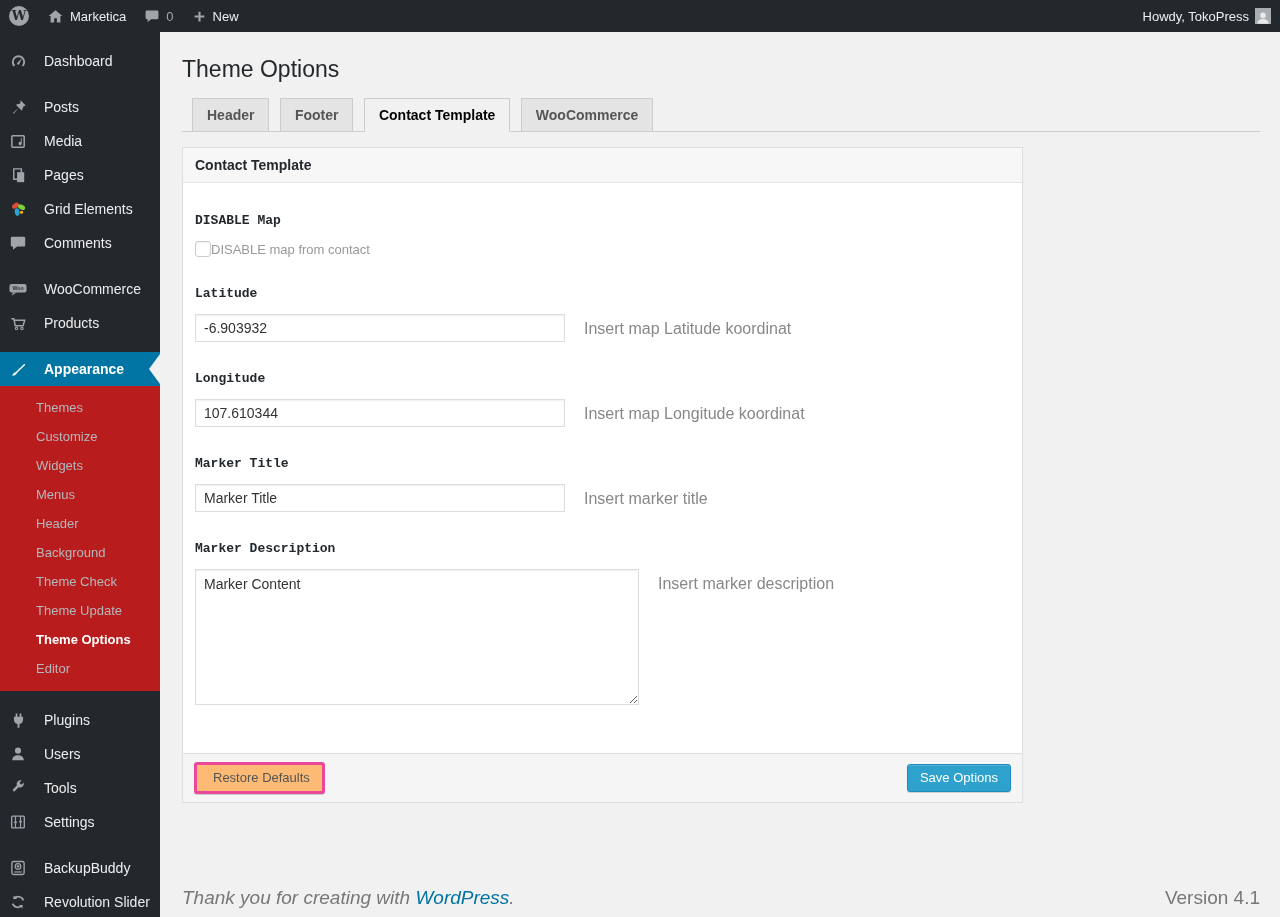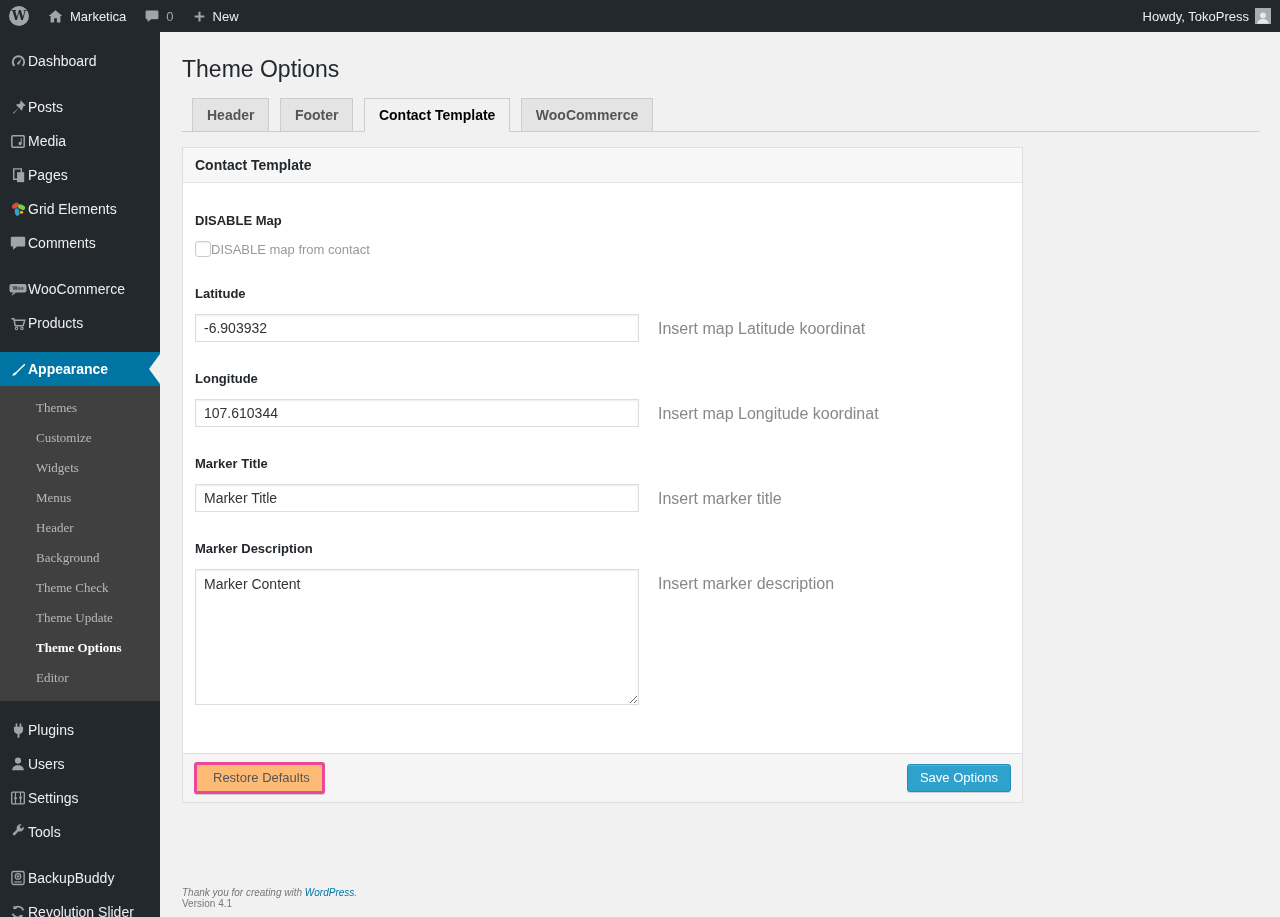--- a/index.html
+++ b/index.html
@@ -28,33 +28,33 @@
   .ab-count { color:#a0a5aa; }
   .ab-right { margin-left:auto; display:flex; align-items:center; }
   .avatar { width:16px; height:16px; background:#a8adb2; display:flex; align-items:flex-end; justify-content:center; overflow:hidden; }
 
   
   .sidebar {
     position:absolute; top:32px; left:0; bottom:0; width:160px;
     background:#23282d; color:#eee; font-size:14px; padding-top:12px;
   }
   .menu-item {
-    display:flex; align-items:center; gap:0; height:34px;
+    display:flex; align-items:center; gap:16px; height:34px;
     padding:0 8px; cursor:pointer; color:#eee; position:relative;
   }
   .menu-item .mi-icon { width:20px; height:20px; color:#a0a5aa; display:flex; align-items:center; justify-content:center; flex:0 0 20px; }
   .sep { height:12px; }
   .menu-item.active { background:#0074a2; color:#fff; font-weight:bold; }
   .menu-item.active .mi-icon { color:#fff; }
   .menu-arrow {
     position:absolute; right:0; top:50%; margin-top:-15px;
     width:0; height:0; border-top:15px solid transparent;
     border-bottom:15px solid transparent; border-right:11px solid #f1f1f1;
   }
-  .submenu { background:#404040; padding:7px 0 8px;font-family:Liberation Serif, serif; }
+  .submenu { background:#b91c1c; padding:7px 0 8px; }
   .submenu-item {
     padding:7px 0 7px 36px; font-size:13px; color:#b4b9be; cursor:pointer;
   }
   .submenu-item.current { color:#fff; font-weight:bold; }
 
   
   .content {
     position:absolute; left:160px; top:32px; right:0; bottom:0;
     background:#f1f1f1; padding:10px 20px 0 22px;
   }
@@ -69,31 +69,31 @@
   .nav-tab.active { background:#f1f1f1; color:#000; border-bottom-color:#f1f1f1; }
 
   .panel { width:841px; margin-top:15px; background:#fff; border:1px solid #dedede; }
   .panel-header {
     background:#f7f7f7; border-bottom:1px solid #e5e5e5;
     padding:9px 12px; font-size:14px; font-weight:bold; color:#23282d;
   }
   .panel-body { padding:30px 12px 48px; }
   .field { margin-bottom:29px; }
   .field:last-child { margin-bottom:0; }
-  .field-label { font-size:13px; font-weight:bold; color:#23282d; margin-bottom:13px; }
+  .field-label { font-size:13px; font-weight:bold; color:#23282d; margin-bottom:13px;font-family:Liberation Mono, monospace; }
   .check-row { display:flex; align-items:center; }
   .check-row input[type=checkbox] {
     appearance:none; -webkit-appearance:none; width:16px; height:16px;
     border:1px solid #ccc; border-radius:3px; background:#fff; margin:0; cursor:pointer;
     box-shadow:inset 0 1px 2px rgba(0,0,0,.07);
   }
   .check-label { font-size:13px; color:#999; }
   .control-row { display:flex; align-items:flex-start; }
   .text-input {
-    width:444px; height:28px; padding:4px 8px; font-size:14px; color:#333;
+    width:370px; height:28px; padding:4px 8px; font-size:14px; color:#333;
     border:1px solid #ddd; background:#fff; font-family:"Liberation Sans", sans-serif;
     box-shadow:inset 0 1px 2px rgba(0,0,0,.07); outline:none;
   }
   .textarea-input {
     width:444px; height:136px; padding:6px 8px; font-size:14px; color:#333;
     border:1px solid #ddd; background:#fff; font-family:"Liberation Sans", sans-serif;
     box-shadow:inset 0 1px 2px rgba(0,0,0,.07); outline:none; resize:both;
   }
   .hint { font-size:16px; color:#888; margin-left:19px; padding-top:6px; }
 
@@ -111,21 +111,21 @@
     padding-left:16px;
   }
   .btn-primary {
     background:#2ea2cc; border:1px solid #1e8cbe; color:#fff;
     box-shadow:inset 0 1px 0 rgba(120,200,230,.5), 0 1px 0 rgba(0,0,0,.15);
   }
 
   .page-footer {
     position:absolute; left:182px; right:20px; bottom:8px;
     display:flex; justify-content:space-between; align-items:baseline;
-    font-size:10px; color:#777;flex-direction:column;
+    font-size:19px; color:#777;
   }
   .thankyou { font-style:italic; }
   .thankyou a { color:#0074a2; text-decoration:none; font-style:italic; cursor:pointer; }
 </style>
 </head>
 <body>
 
 <div class="admin-bar">
   <div class="ab-left">
     <div class="ab-item">
@@ -289,36 +289,36 @@
     <span class="mi-icon">
       <svg width="18" height="18" viewBox="0 0 20 20" fill="currentColor">
           <circle cx="10" cy="6.3" r="3.4"></circle>
           <path d="M3.5 17c0-3.6 2.9-5.7 6.5-5.7s6.5 2.1 6.5 5.7z"></path>
         </svg>
     </span>
     <span>Users</span>
   </div>
   <div class="menu-item">
     <span class="mi-icon">
+      <svg width="18" height="18" viewBox="0 0 20 20" fill="currentColor">
+          <path d="M16.2 3.8a4.3 4.3 0 0 1-5.6 5.4l-4.8 4.9-2-2 4.9-4.8a4.3 4.3 0 0 1 5.4-5.6L11.6 4.2l2.1 2.1z"></path>
+        </svg>
+    </span>
+    <span>Tools</span>
+  </div>
+  <div class="menu-item">
+    <span class="mi-icon">
       <svg width="18" height="18" viewBox="0 0 20 20">
           <rect x="3" y="3.5" width="14" height="13" rx="1" fill="none" stroke="currentColor" stroke-width="1.5"></rect>
           <path d="M7.2 3.5v5.4M7.2 11.7v4.8M12.8 16.5v-5.4M12.8 8.3V3.5" stroke="currentColor" stroke-width="1.3"></path>
           <circle cx="7.2" cy="10.4" r="1.5" fill="currentColor"></circle>
           <circle cx="12.8" cy="9.6" r="1.5" fill="currentColor"></circle>
         </svg>
     </span>
     <span>Settings</span>
-  </div>
-  <div class="menu-item">
-    <span class="mi-icon">
-      <svg width="18" height="18" viewBox="0 0 20 20" fill="currentColor">
-          <path d="M16.2 3.8a4.3 4.3 0 0 1-5.6 5.4l-4.8 4.9-2-2 4.9-4.8a4.3 4.3 0 0 1 5.4-5.6L11.6 4.2l2.1 2.1z"></path>
-        </svg>
-    </span>
-    <span>Tools</span>
   </div>
 
   <div class="sep"></div>
 
   <div class="menu-item">
     <span class="mi-icon">
       <svg width="18" height="18" viewBox="0 0 20 20">
           <rect x="3.2" y="2.8" width="13.6" height="14.4" rx="2" fill="none" stroke="currentColor" stroke-width="1.5"></rect>
           <circle cx="10" cy="8.2" r="3.1" fill="none" stroke="currentColor" stroke-width="1.3"></circle>
           <path d="M10 6.6v3.2M8.4 8.2h3.2" stroke="currentColor" stroke-width="1.2"></path>

